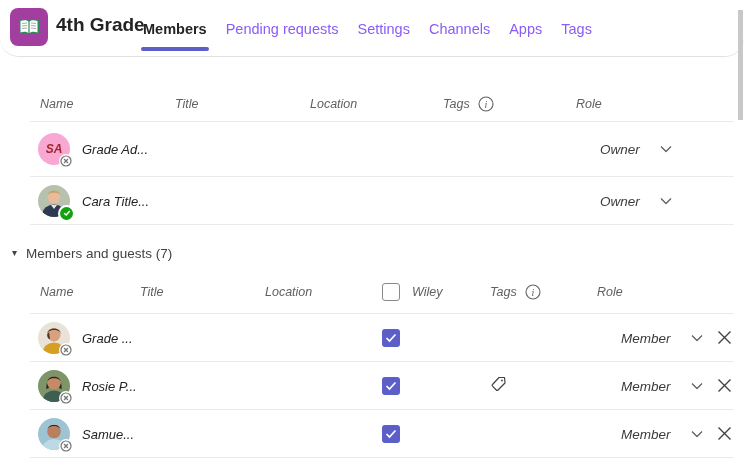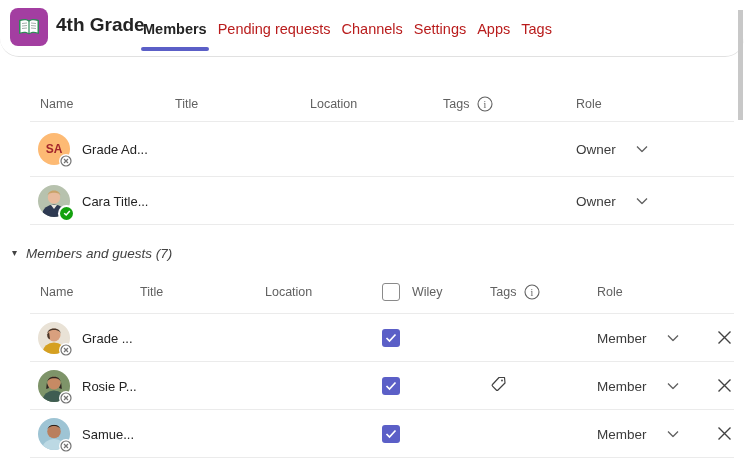--- a/index.html
+++ b/index.html
@@ -5,68 +5,68 @@
   * { margin:0; padding:0; box-sizing:border-box; }
   html,body { width:744px; height:469px; background:#fff; overflow:hidden;
               font-family:"Liberation Sans", sans-serif; color:#242424; }
 
   
   .app-header { position:relative; height:57px; border-bottom:1px solid #e1e1e1;
                 display:flex; align-items:center;border-radius:19px; }
   .team-icon { position:absolute; left:10px; top:8px; width:38px; height:38px;
                border-radius:8px; background:#A33EA1; display:flex; align-items:center; justify-content:center; }
   .team-title { position:absolute; left:56px; top:14px; font-size:19px; font-weight:bold; color:#242424; }
-  .tabs { position:absolute; left:143px; top:0; height:57px; display:flex; align-items:center; gap:11px; }
-  .tab { position:relative; font-size:14.5px; color:#b91c1c; height:57px;
+  .tabs { position:absolute; left:143px; top:0; height:57px; display:flex; align-items:center; gap:19px; }
+  .tab { position:relative; font-size:14.5px; color:#8b5cf6; height:57px;
          display:flex; align-items:center; cursor:pointer; white-space:nowrap; }
   .tab.active { color:#242424; font-weight:bold; }
   .tab.active .underline { position:absolute; left:-2px; right:-2px; bottom:6px;
          height:4px; border-radius:2px; background:#5B5FC7; }
 
   .scrollbar-thumb { position:absolute; right:1px; top:10px; width:5px; height:110px;
                      background:#c8c8c8; }
 
   
-  .tablewrap { position:relative; margin:0 10px 0 30px; }
+  .tablewrap { position:relative; margin:0 10px 0 30px;font-style:italic; }
   .thead { position:relative; height:36px; border-bottom:1px solid #ebebeb; }
   .thead.members { height:43px; }
   .cell { position:absolute; top:50%; transform:translateY(-50%); font-size:12.5px; color:#616161; white-space:nowrap; }
   .row { position:relative; border-bottom:1px solid #ebebeb; }
   .row .name-text { position:absolute; left:52px; top:50%; transform:translateY(-50%);
                     font-size:13px; color:#242424; white-space:nowrap; }
   .role { position:absolute; top:50%; transform:translateY(-50%);
           display:flex; align-items:center; gap:20px; cursor:pointer;
-          font-size:13.5px; color:#3b3b3b; }
+          font-size:13.5px; color:#3b3b3b;margin-left:24px; }
   .owners-header-top { margin-top:29px; }
 
   
   .avatar { position:absolute; left:8px; top:50%; transform:translateY(-50%);
             width:32px; height:32px; border-radius:50%; }
   .avatar .photo { width:32px; height:32px; border-radius:50%; overflow:hidden; display:block; }
-  .avatar.initials { background:#fdba74; display:flex; align-items:center; justify-content:center;
+  .avatar.initials { background:#f9a8d4; display:flex; align-items:center; justify-content:center;
             font-size:12px; font-weight:bold; color:#A4262C; }
   .badge { position:absolute; right:-3px; bottom:-3px; width:14px; height:14px;
            border-radius:50%; background:#fff; display:flex; align-items:center; justify-content:center; }
   .badge.available { background:#13A10E; box-shadow:0 0 0 2px #fff; width:13px; height:13px; }
 
   
   .hdr-with-info { display:flex; align-items:center; gap:8px; }
   .info-icon { width:16px; height:16px; display:block; cursor:pointer; }
 
   
   .checkbox { position:absolute; top:50%; transform:translateY(-50%); left:352px;
               width:18px; height:18px; border-radius:3px; cursor:pointer; }
   .checkbox.unchecked { background:#fff; border:1.4px solid #8a8a8a; }
   .checkbox.checked { background:#5B5FC7; display:flex; align-items:center; justify-content:center; }
 
   
   .section-header { display:flex; align-items:center; gap:9px; padding-left:12px;
                     height:36px; margin-top:10px; cursor:pointer; }
   .section-header .tri { font-size:10px; color:#424242; line-height:1; }
-  .section-header .label { font-size:13.5px; color:#424242;font-style:italic; }
+  .section-header .label { font-size:13.5px; color:#424242; }
 
   
   .tag-cell { position:absolute; left:460px; top:50%; transform:translateY(-50%); }
   .dismiss-btn { position:absolute; left:683px; top:50%; transform:translateY(-50%);
                  width:22px; height:22px; display:flex; align-items:center; justify-content:center;
                  cursor:pointer; background:none; border:none; }
   .h55 { height:55px; } .h48 { height:48px; }
 </style>
 </head>
 <body>
@@ -91,24 +91,24 @@
 
   <div class="tabs">
     <div class="tab active">
       <span>Members</span>
         <span class="underline"></span>
     </div>
     <div class="tab">
         <span>Pending requests</span>
       </div>
     <div class="tab">
+        <span>Settings</span>
+      </div>
+    <div class="tab">
         <span>Channels</span>
-      </div>
-    <div class="tab">
-        <span>Settings</span>
       </div>
     <div class="tab">
         <span>Apps</span>
       </div>
     <div class="tab">
         <span>Tags</span>
       </div>
   </div>
 </div>
 

